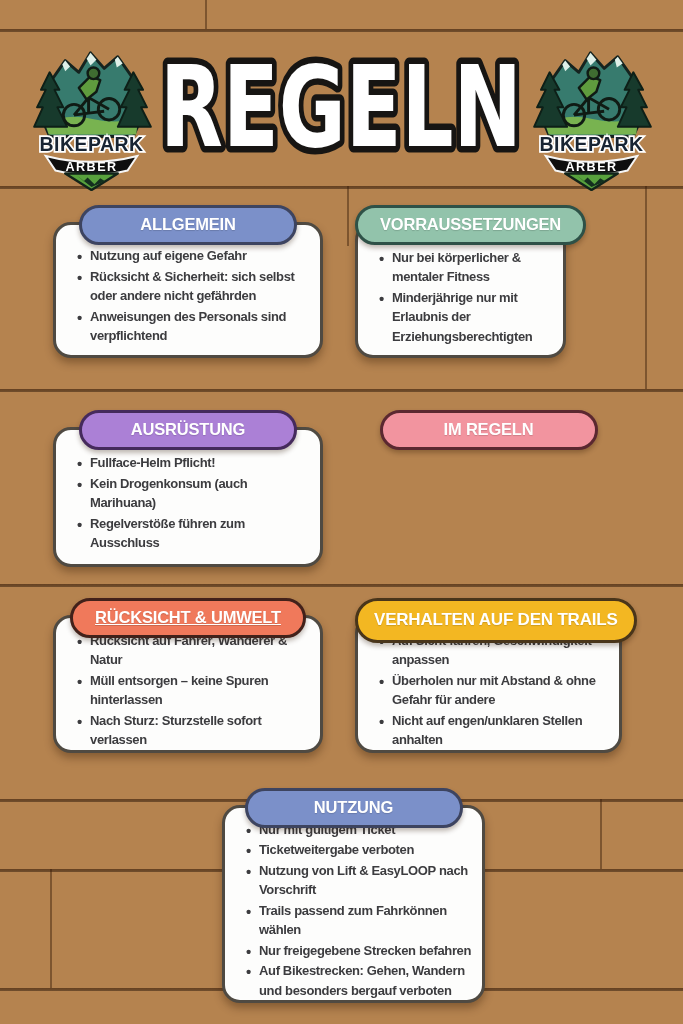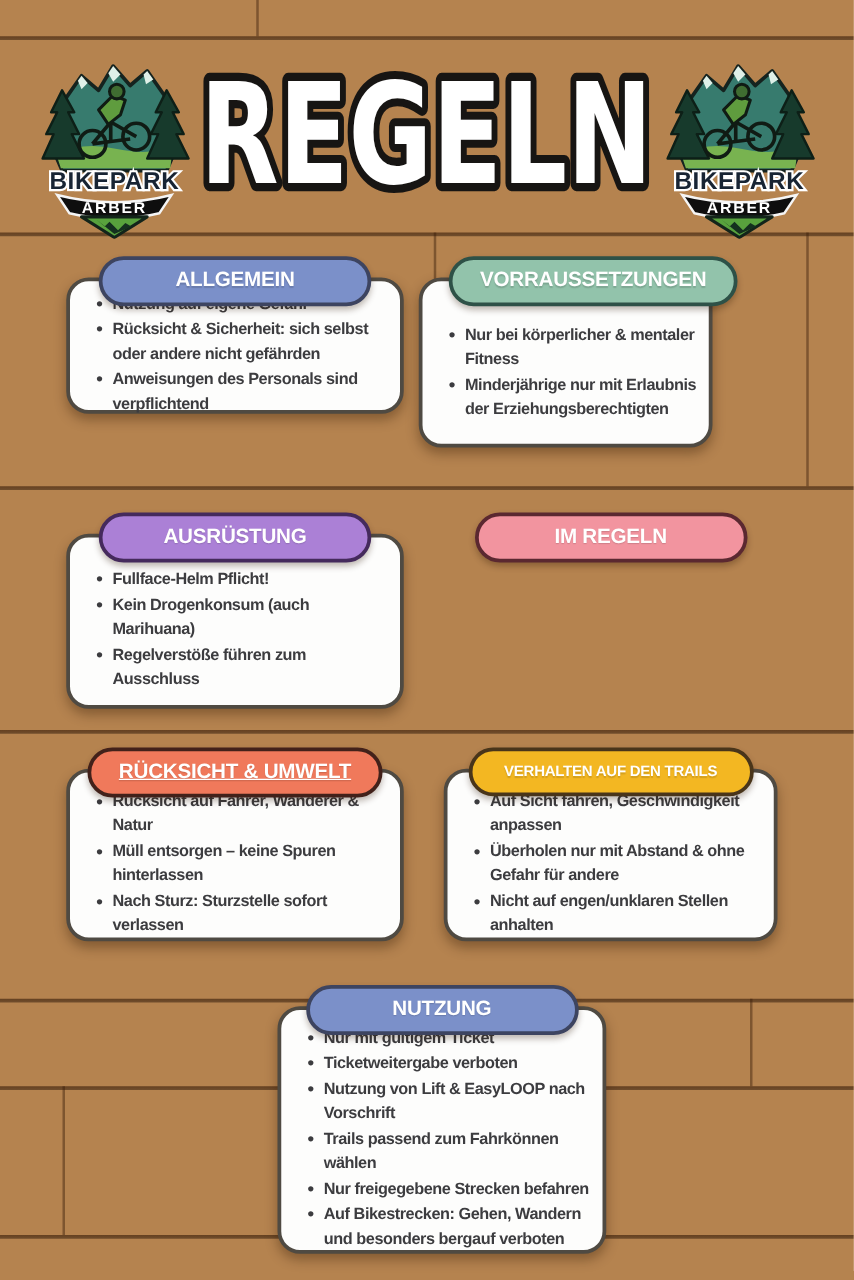--- a/index.html
+++ b/index.html
@@ -38,22 +38,22 @@
     background:linear-gradient(180deg, rgba(58,29,8,.65), rgba(30,14,4,.45)); }
   .seam-v { position:absolute; width:2px;
     background:rgba(58,29,8,.45); }
   
   .logo { position:absolute; width:127px; height:144px; }
   .logo-left  { left:28px;  top:47px; }
   .logo-right { left:528px; top:47px; }
   .title-svg { position:absolute; left:0; top:50px; width:683px; height:118px; }
   
   .card-wrap { position:absolute; }
-  .c0 { left:53px;  top:205px; width:270px; height:126px; }
-  .c1 { left:335px; top:205px; width:211px; height:153px;padding-left:24px; }
+  .c0 { left:53px;  top:205px; width:270px; height:153px; }
+  .c1 { left:355px; top:205px; width:211px; height:153px; }
   .c2 { left:53px;  top:410px; width:270px; height:157px; }
   .c3 { left:355px; top:410px; width:267px; height:157px; }
   .c4 { left:53px;  top:598px; width:270px; height:155px; }
   .c5 { left:355px; top:598px; width:267px; height:155px; }
   .c6 { left:222px; top:788px; width:263px; height:215px; }
   .card-box {
     position:absolute; top:17px; left:0; right:0; bottom:0;
     background:#fdfdfc; border:3px solid #4f4a42; border-radius:18px;
     box-shadow:0 5px 9px rgba(43,21,4,.35);
     display:flex; align-items:center;
@@ -61,21 +61,21 @@
   .pill {
     position:relative; z-index:2; display:table; margin:0 auto;
     min-width:168px; padding:7px 22px 8px;
     border:3px solid #333; border-radius:999px;
     color:#fff; font-weight:bold; font-size:16.5px; letter-spacing:-.2px;
     text-align:center; white-space:nowrap;
     font-family:"Liberation Sans", sans-serif;
     box-shadow:0 3px 5px rgba(43,21,4,.30);
     text-shadow:0 1px 1px rgba(0,0,0,.15);
   }
-  .pill.small { font-size:12px; padding:9px 16px 10px; min-width:190px; }
+  .pill.small { font-size:17px; padding:9px 16px 10px; min-width:190px; }
   ul.rules { margin:0; list-style:none; width:100%;
     padding:22px 8px 10px 20px; }
   .c1 ul.rules, .c3 ul.rules { padding-top:24px; }
   ul.rules li {
     position:relative; padding-left:14px; margin:1px 0;
     font:bold 13px/1.5 "Liberation Sans", sans-serif;
     letter-spacing:-.35px; color:#3c3c3f;
   }
   ul.rules li::before { content:"•"; position:absolute; left:1px; top:0; font-size:15px; }
 </style>

